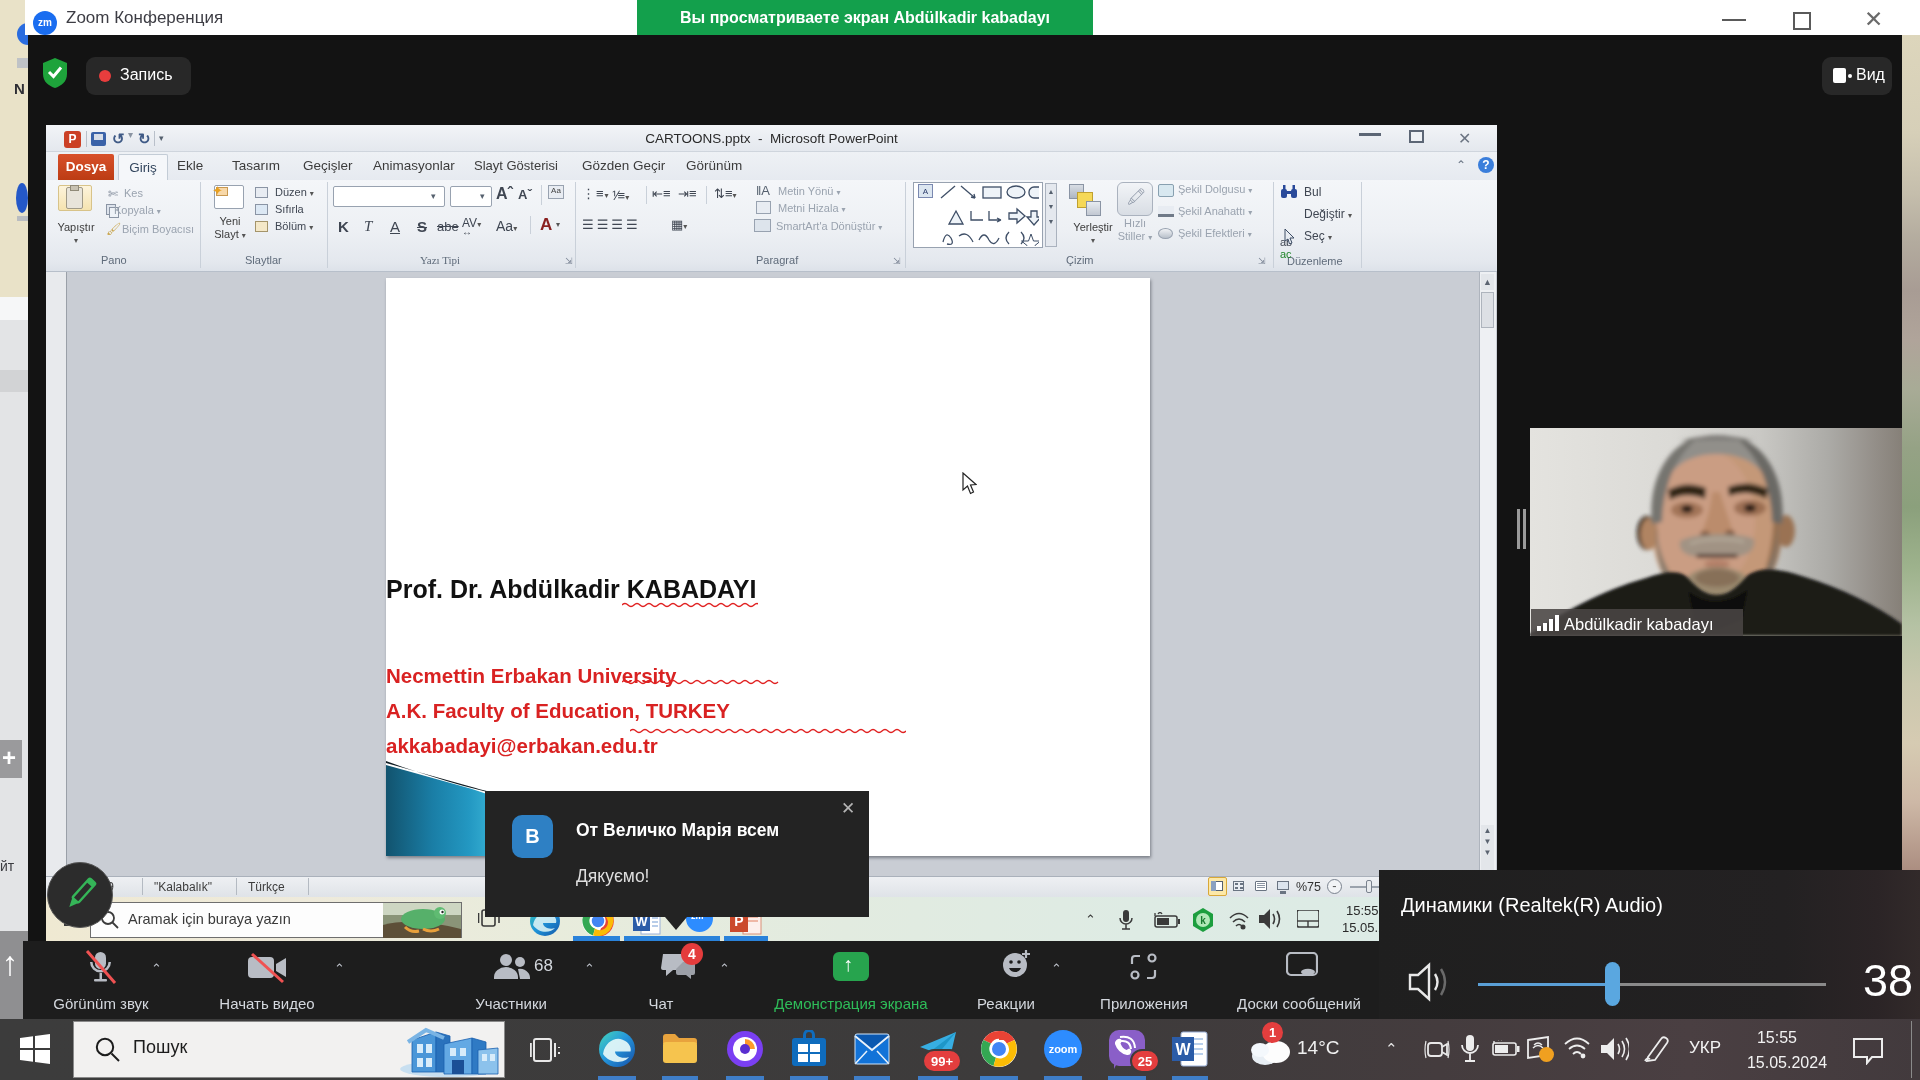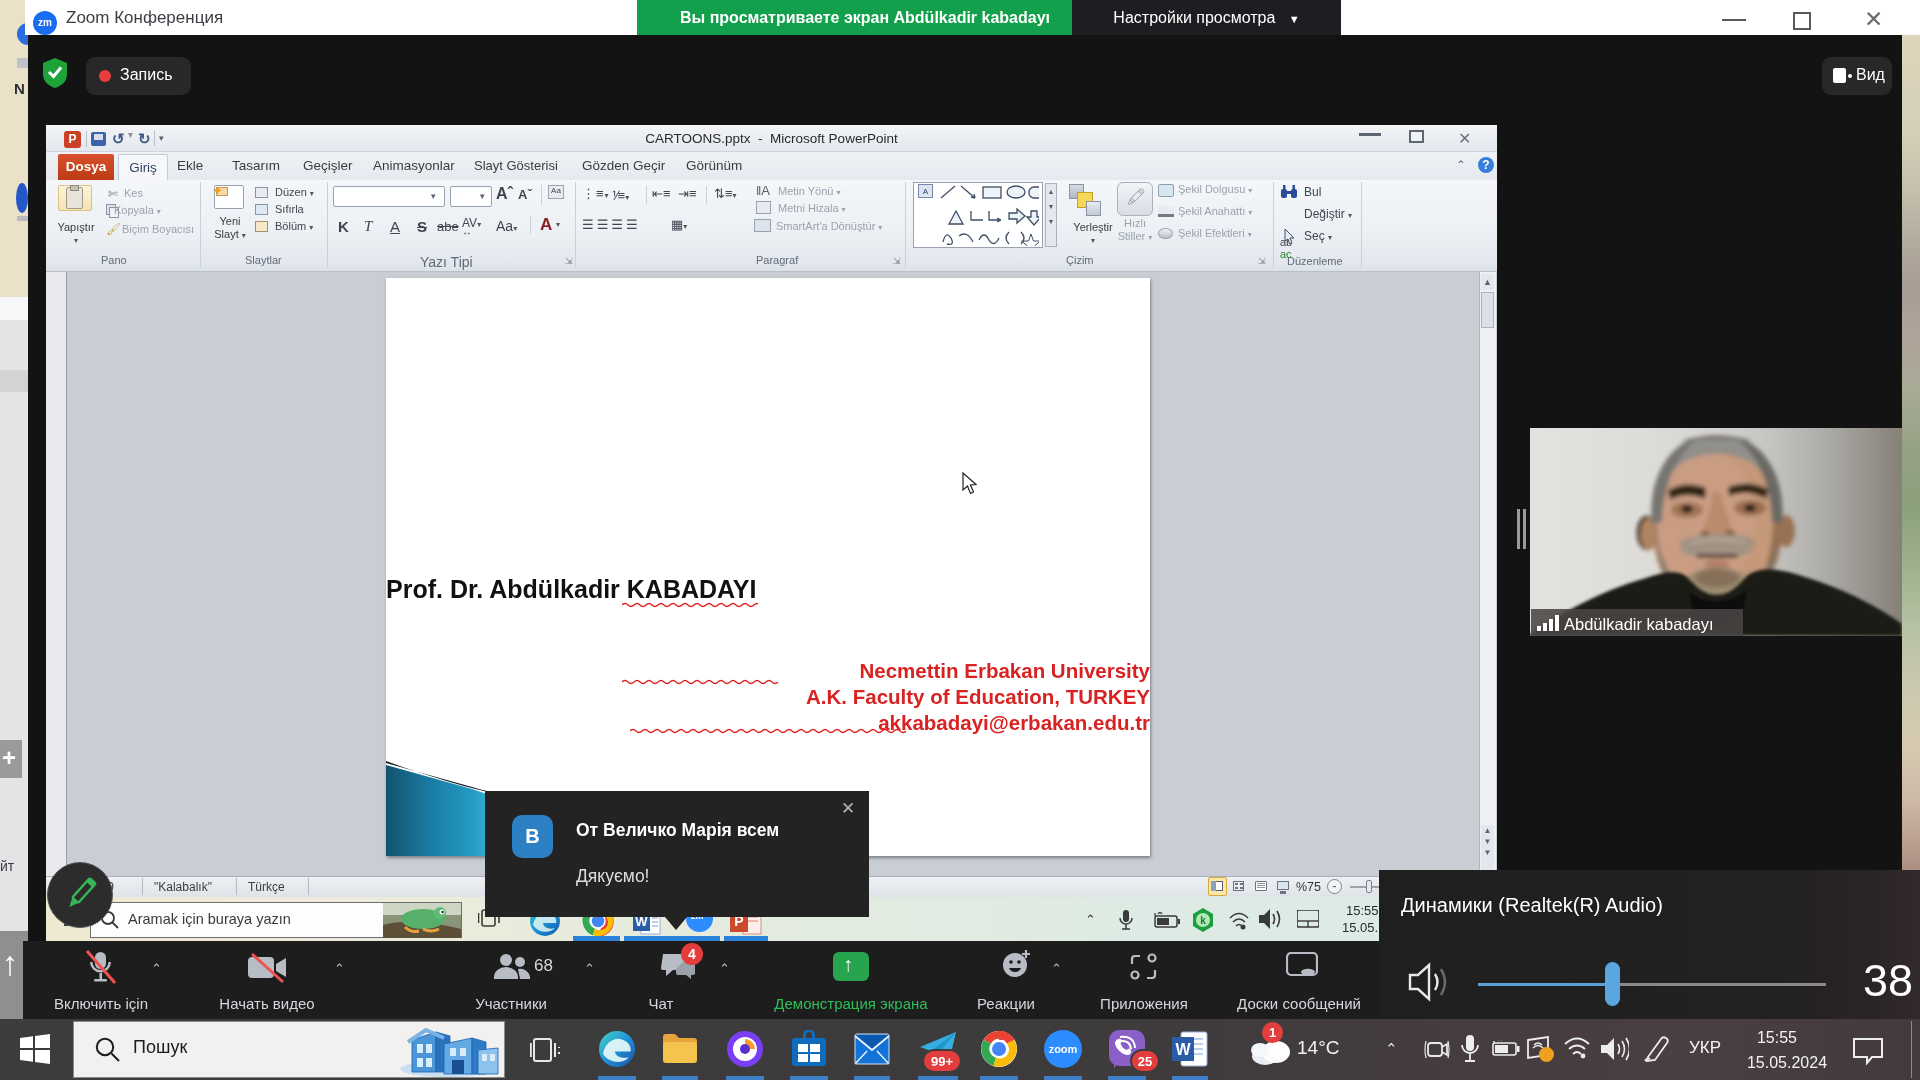--- a/index.html
+++ b/index.html
@@ -23,21 +23,20 @@
 <div class="abs" style="left:0;top:740px;width:22px;height:38px;background:#9a9a9c;"></div>
 <div class="abs" style="left:2px;top:744px;width:18px;height:30px;color:#fff;font-size:24px;font-weight:bold;">+</div>
 <div class="abs" style="left:0;top:858px;width:24px;height:18px;color:#3b3b40;font-size:14px;">йт</div>
 <div class="abs" style="left:0;top:931px;width:28px;height:88px;background:#8f8f91;"></div>
 <div class="abs" style="left:0;top:944px;width:20px;height:46px;color:#fff;font-size:34px;font-weight:bold;text-align:center;">↑</div>
 
 <div class="abs" style="left:25px;top:0;width:1895px;height:35px;background:#ffffff;"></div>
 <div class="abs" style="left:33px;top:11px;width:24px;height:24px;border-radius:50%;background:#1a6df0;color:#fff;font-size:10px;font-weight:bold;text-align:center;line-height:24px;">zm</div>
 <div class="abs" style="left:66px;top:8px;font-size:17px;color:#3d3d44;">Zoom Конференция</div>
 <div class="abs" style="left:637px;top:0;width:456px;height:35px;background:#13a04c;color:#fff;font-size:16px;font-weight:bold;text-align:center;line-height:35px;">Вы просматриваете экран Abdülkadir kabadayı</div>
-<div class="abs" style="left:1072px;top:0;width:269px;height:35px;background:#1e1e22;color:#fff;font-size:16px;text-align:center;line-height:35px;">Настройки просмотра&nbsp;&nbsp;&nbsp;<span style="font-size:11px;">▼</span></div>
 <div class="abs" style="left:1722px;top:19px;width:24px;height:2px;background:#5a5a5a;"></div>
 <div class="abs" style="left:1793px;top:12px;width:18px;height:18px;border:2px solid #5a5a5a;"></div>
 <div class="abs" style="left:1864px;top:7px;width:24px;height:24px;color:#6a6a6a;font-size:23px;line-height:24px;font-weight:300;">✕</div>
 
 <div class="abs" style="left:28px;top:35px;width:1874px;height:984px;background:#131313;"></div>
 
 <svg class="abs" style="left:43px;top:58px;" width="24" height="30" viewBox="0 0 24 30">
       <path d="M12 0 L24 5 V16 C24 24 18 28 12 30 C6 28 0 24 0 16 V5 Z" fill="#1ea33b"></path>
       <path d="M6 14 L10.5 18.5 L18 9.5" stroke="#fff" stroke-width="3" fill="none"></path>
     </svg>
@@ -86,21 +85,21 @@
 
   <div class="abs" style="left:154px;top:57px;width:1px;height:86px;background:#c9d0d9;"></div>
   <div class="abs" style="left:281px;top:57px;width:1px;height:86px;background:#c9d0d9;"></div>
   <div class="abs" style="left:529px;top:57px;width:1px;height:86px;background:#c9d0d9;"></div>
   <div class="abs" style="left:859px;top:57px;width:1px;height:86px;background:#c9d0d9;"></div>
   <div class="abs" style="left:1227px;top:57px;width:1px;height:86px;background:#c9d0d9;"></div>
   <div class="abs" style="left:1315px;top:57px;width:1px;height:86px;background:#c9d0d9;"></div>
 
   <div class="abs" style="left:55px;top:129px;width:80px;font-size:11px;color:#5f6b7a;">Pano</div>
   <div class="abs" style="left:199px;top:129px;width:120px;font-size:11px;color:#5f6b7a;">Slaytlar</div>
-  <div class="abs" style="left:374px;top:129px;width:120px;font-size:14px;color:#5f6b7a;">Yazı Tipi</div>
+  <div class="abs" style="left:374px;top:129px;width:120px;font-size:11px;color:#5f6b7a;font-family:Liberation Serif, serif;">Yazı Tipi</div>
   <div class="abs" style="left:662px;top:129px;width:120px;font-size:11px;color:#5f6b7a;margin-left:48px;">Paragraf</div>
   <div class="abs" style="left:1020px;top:129px;width:120px;font-size:11px;color:#5f6b7a;">Çizim</div>
   <div class="abs" style="left:1241px;top:130px;width:120px;font-size:11px;color:#5f6b7a;">Düzenleme</div>
   <div class="abs" style="left:519px;top:131px;font-size:9px;color:#7a8494;">⇲</div>
   <div class="abs" style="left:847px;top:131px;font-size:9px;color:#7a8494;">⇲</div>
   <div class="abs" style="left:1212px;top:131px;font-size:9px;color:#7a8494;">⇲</div>
 
   <div class="abs" style="left:12px;top:60px;width:34px;height:26px;background:linear-gradient(#fdf4dc,#f5e3b0);border:1px solid #d8c389;border-radius:2px;"></div>
   <div class="abs" style="left:20px;top:62px;width:17px;height:22px;background:#e8e4da;border:1px solid #a09a88;border-radius:2px;"></div>
   <div class="abs" style="left:24px;top:60px;width:9px;height:6px;background:#c8c2b2;border:1px solid #908a78;"></div>
@@ -216,21 +215,21 @@
   <div class="abs" style="left:1258px;top:104px;font-size:12px;color:#3f4652;">Seç <span style="font-size:8px;color:#555;">▾</span></div>
 
   <div class="abs" style="left:0;top:147px;width:1451px;height:604px;background:#c9cdd4;"></div>
   <div class="abs" style="left:0;top:147px;width:21px;height:604px;background:#e8eaed;border-right:1px solid #9aa0a8;"></div>
 
   <div class="abs" id="slide" style="left:340px;top:153px;width:764px;height:578px;background:#fff;box-shadow:1px 2px 3px rgba(60,64,72,0.55);">
     <div class="abs" style="left:0;top:297px;width:764px;text-align:left;font-size:25px;font-weight:bold;color:#111;">Prof. Dr. Abdülkadir KABADAYI</div>
     <svg class="abs" style="left:236px;top:324px;" width="136" height="6" viewBox="0 0 136 6">
           <path d="M0 3 q3 -3 6 0 t6 0 t6 0 t6 0 t6 0 t6 0 t6 0 t6 0 t6 0 t6 0 t6 0 t6 0 t6 0 t6 0 t6 0 t6 0 t6 0 t6 0 t6 0 t6 0 t6 0 t6 0 t6 0" stroke="#e02020" stroke-width="1.4" fill="none"></path>
         </svg>
-    <div class="abs" style="left:0;top:380px;width:764px;text-align:right;font-size:20.5px;font-weight:bold;color:#d92222;line-height:26px;">Necmettin Erbakan University<br>A.K. Faculty of Education, TURKEY<br>akkabadayi@erbakan.edu.tr</div>
+    <div class="abs" style="left:0;top:380px;width:764px;text-align:left;font-size:20.5px;font-weight:bold;color:#d92222;line-height:35px;">Necmettin Erbakan University<br>A.K. Faculty of Education, TURKEY<br>akkabadayi@erbakan.edu.tr</div>
     <svg class="abs" style="left:236px;top:401px;" width="160" height="6" viewBox="0 0 160 6">
           <path d="M0 3 q3 -3 6 0 t6 0 t6 0 t6 0 t6 0 t6 0 t6 0 t6 0 t6 0 t6 0 t6 0 t6 0 t6 0 t6 0 t6 0 t6 0 t6 0 t6 0 t6 0 t6 0 t6 0 t6 0 t6 0 t6 0 t6 0 t6 0" stroke="#e02020" stroke-width="1.3" fill="none"></path>
         </svg>
     <svg class="abs" style="left:244px;top:450px;" width="276" height="6" viewBox="0 0 276 6">
           <path d="M0 3 q3 -3 6 0 t6 0 t6 0 t6 0 t6 0 t6 0 t6 0 t6 0 t6 0 t6 0 t6 0 t6 0 t6 0 t6 0 t6 0 t6 0 t6 0 t6 0 t6 0 t6 0 t6 0 t6 0 t6 0 t6 0 t6 0 t6 0 t6 0 t6 0 t6 0 t6 0 t6 0 t6 0 t6 0 t6 0 t6 0 t6 0 t6 0 t6 0 t6 0 t6 0 t6 0 t6 0 t6 0 t6 0 t6 0 t6 0" stroke="#e02020" stroke-width="1.3" fill="none"></path>
         </svg>
     <svg class="abs" style="left:0;top:483px;" width="360" height="95" viewBox="0 0 360 95">
       <defs>
             <linearGradient id="teal" x1="0" y1="0" x2="1" y2="0">
               <stop offset="0" stop-color="#12536e"></stop>
@@ -387,21 +386,21 @@
 <svg class="abs" style="left:82px;top:948px;" width="38" height="38" viewBox="0 0 38 38">
   <g fill="#b8bcc4">
         <rect x="13" y="4" width="11" height="17" rx="5.5"></rect>
         <path d="M8 14 a10.5 10.5 0 0 0 21 0 h-2.5 a8 8 0 0 1 -16 0 Z"></path>
         <rect x="17.5" y="25" width="2.5" height="6"></rect>
         <rect x="12" y="31" width="13" height="2.5" rx="1"></rect>
       </g>
   <line x1="5" y1="3" x2="33" y2="35" stroke="#f05252" stroke-width="3"></line>
 </svg>
 <div class="abs" style="left:151px;top:961px;color:#b8bcc4;font-size:13px;">⌃</div>
-<div class="abs" style="left:36px;top:995px;width:130px;text-align:center;font-size:15px;color:#d4d8de;">Включить için</div>
+<div class="abs" style="left:36px;top:995px;width:130px;text-align:center;font-size:15px;color:#d4d8de;">Görünüm звук</div>
 <svg class="abs" style="left:246px;top:952px;" width="42" height="32" viewBox="0 0 42 32">
   <rect x="2" y="5" width="26" height="21" rx="4" fill="#b8bcc4"></rect>
       <path d="M30 12 L40 6 V25 L30 19 Z" fill="#b8bcc4"></path>
   <line x1="6" y1="2" x2="37" y2="30" stroke="#f05252" stroke-width="3"></line>
 </svg>
 <div class="abs" style="left:334px;top:961px;color:#b8bcc4;font-size:13px;">⌃</div>
 <div class="abs" style="left:202px;top:995px;width:130px;text-align:center;font-size:15px;color:#d4d8de;">Начать видео</div>
 <svg class="abs" style="left:494px;top:953px;" width="36" height="28" viewBox="0 0 36 28">
   <g fill="#b8bcc4">
         <circle cx="12" cy="7" r="6"></circle>

